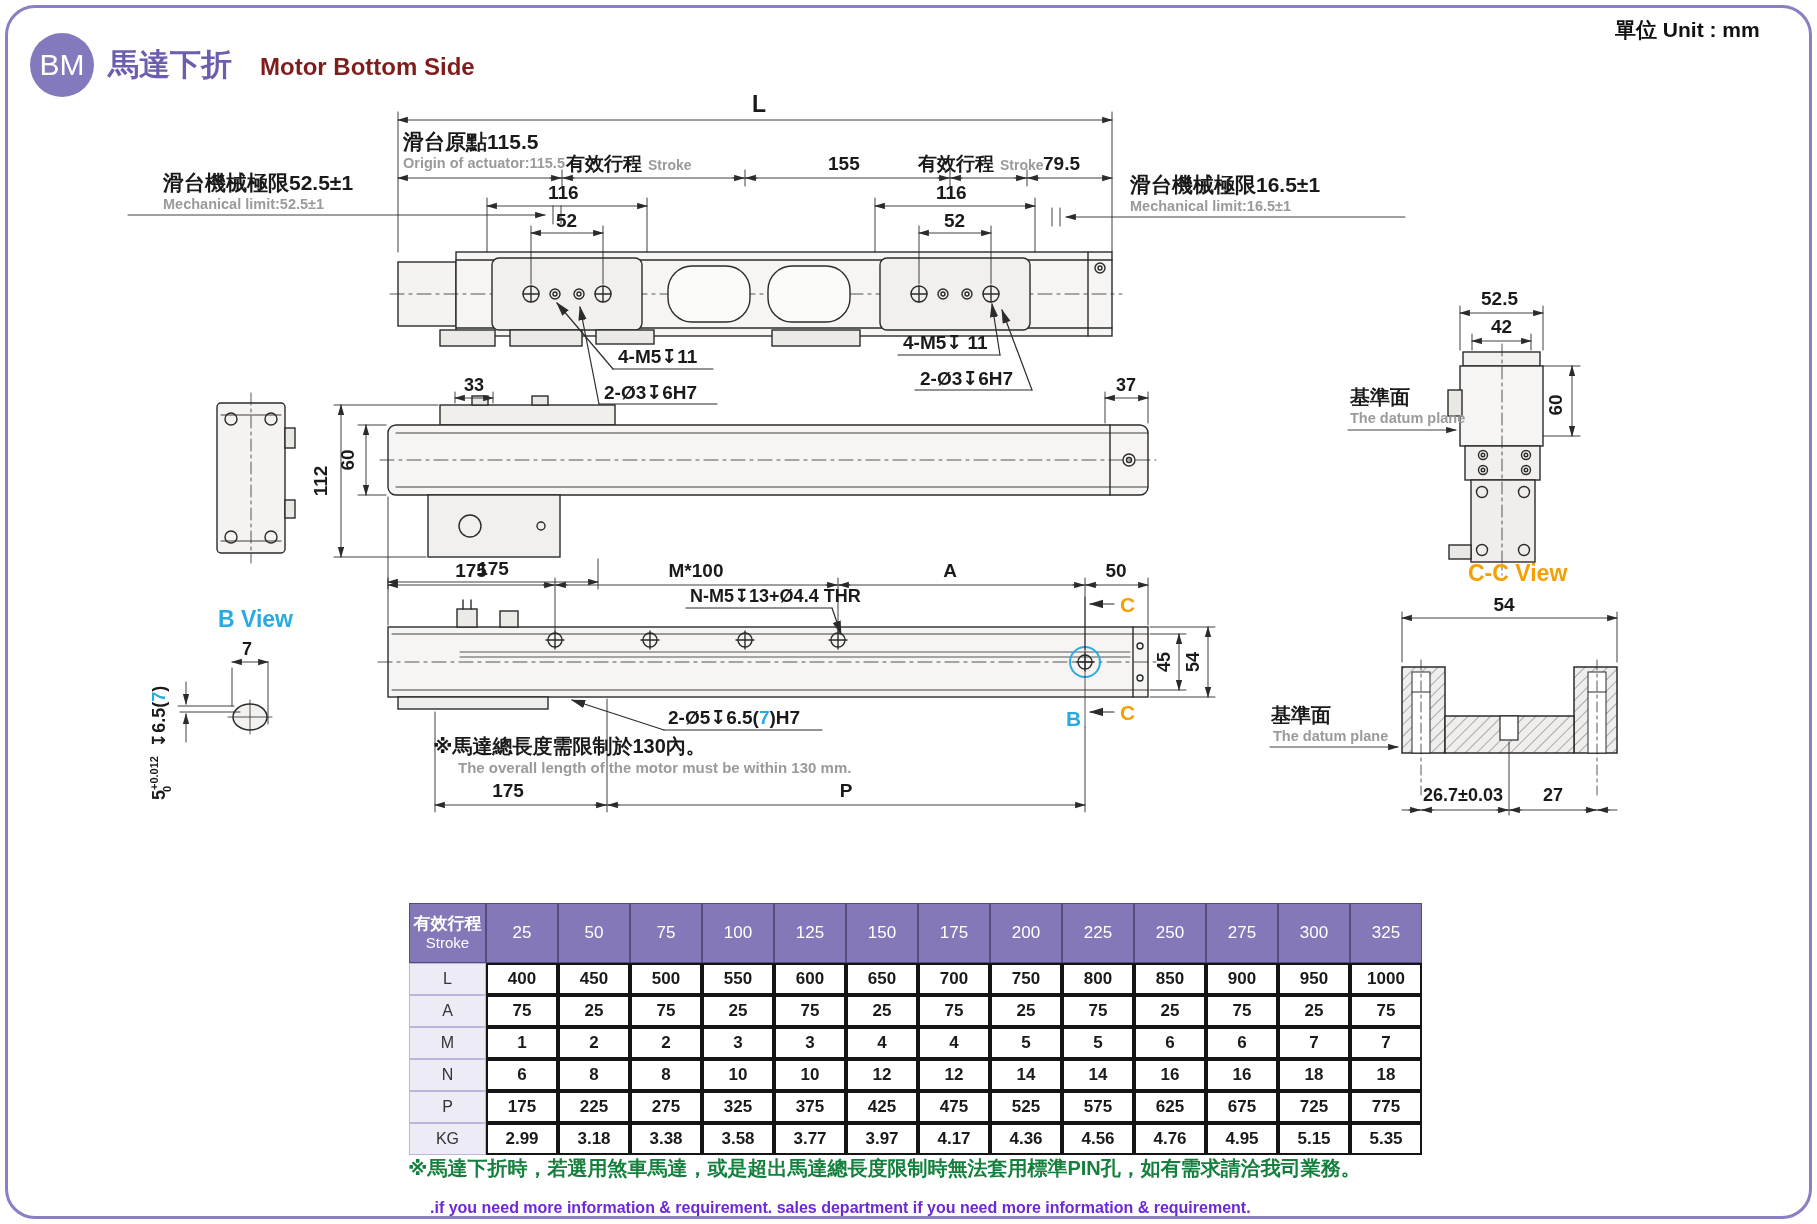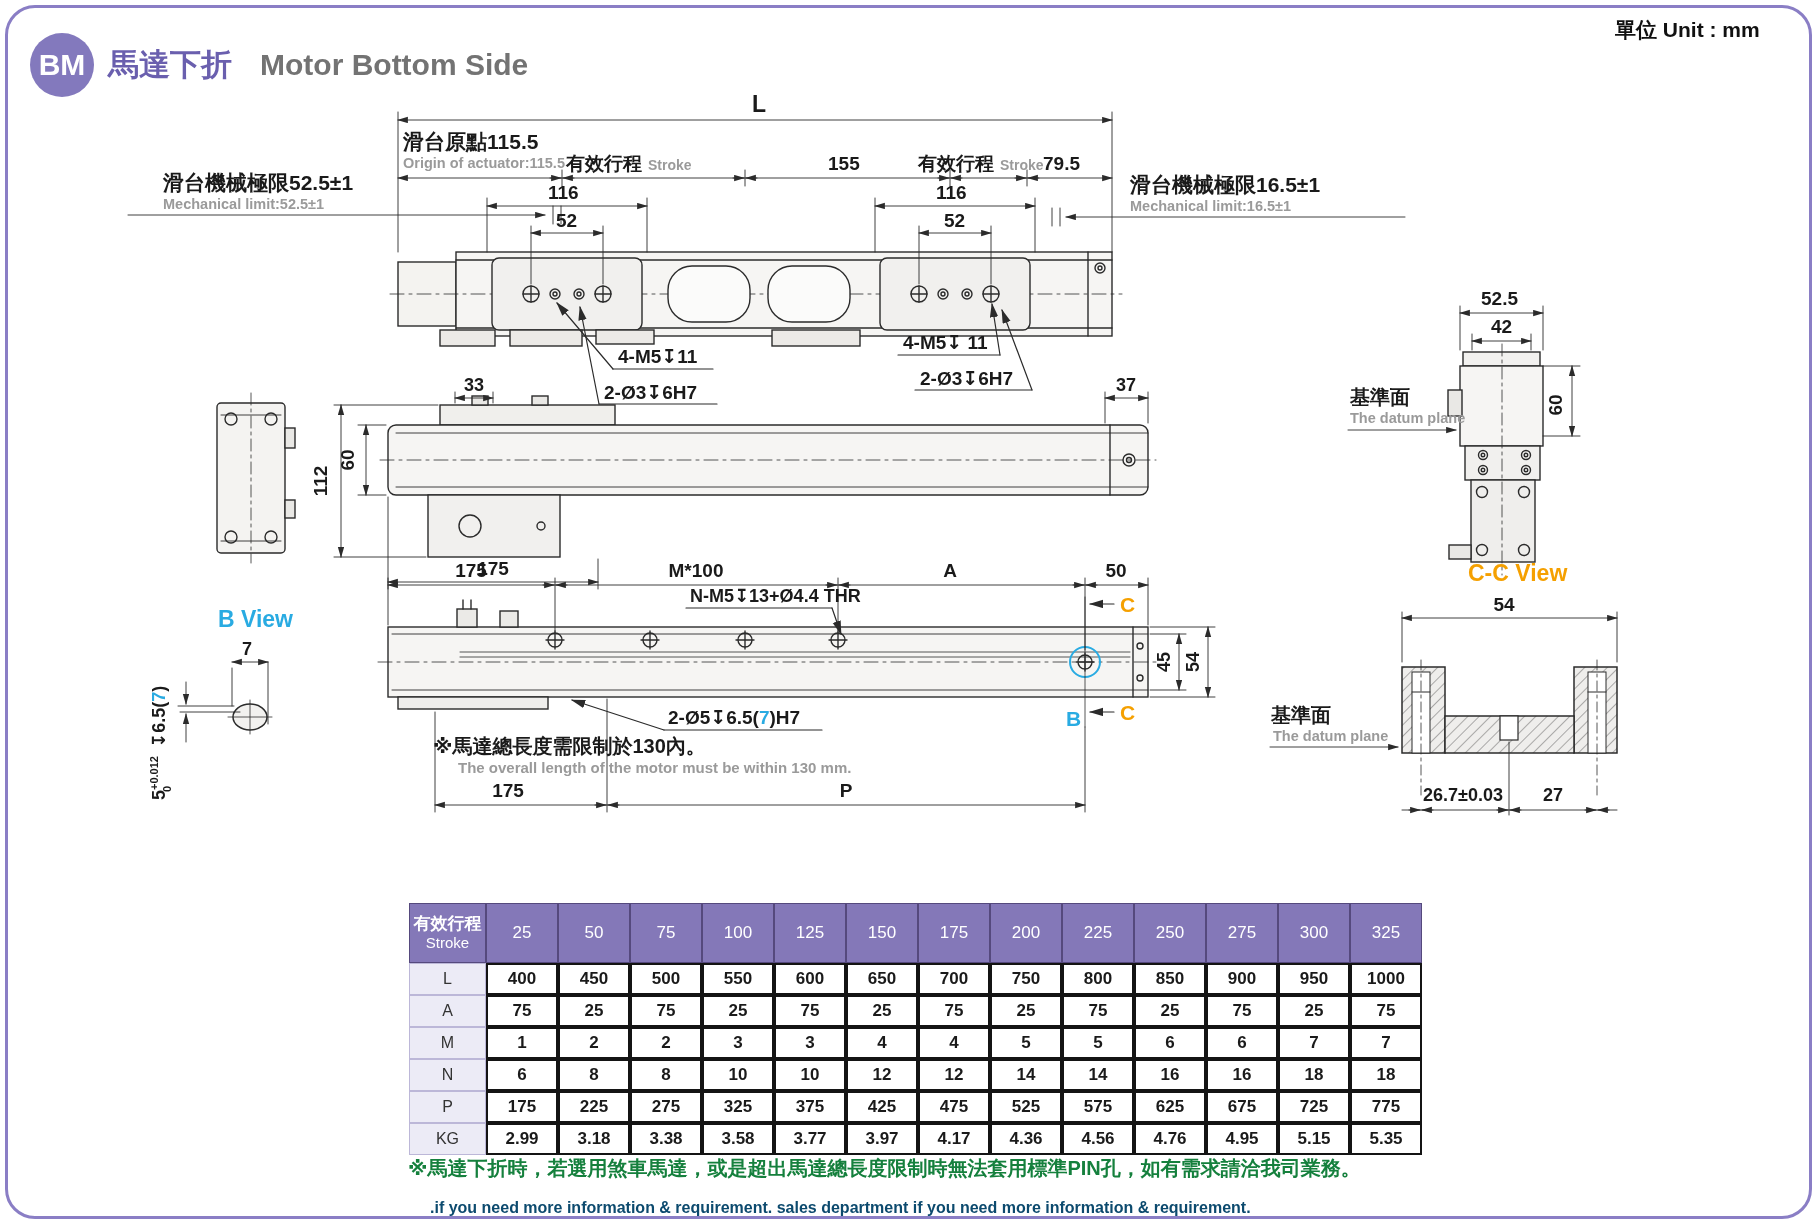--- a/index.html
+++ b/index.html
@@ -1,42 +1,42 @@
 <!DOCTYPE html>
 <html><head>
 <meta charset="utf-8">
 <style>
   html,body{margin:0;padding:0;background:#fff;}
   #page{position:relative;width:1817px;height:1224px;background:#fff;overflow:hidden;
         font-family:"Liberation Sans","DejaVu Sans",sans-serif;color:#1a1a1a;}
   #frame{position:absolute;inset:5px;border:3px solid #8a7ec5;border-radius:30px;pointer-events:none;}
   #unit{position:absolute;left:1615px;top:16px;font-size:21px;font-weight:bold;color:#111;}
   #badge{position:absolute;left:30px;top:33px;width:64px;height:64px;border-radius:50%;
-         background:#8379bd;color:#fff;font-size:30px;font-weight:bold;
+         background:#8379bd;color:#fff;font-size:30px;font-weight:normal;
          display:flex;align-items:center;justify-content:center;}
   #title{position:absolute;left:108px;top:44px;display:flex;align-items:baseline;gap:28px;}
   #title .zh{font-size:31px;font-weight:bold;color:#6a5fae;}
-  #title .en{font-size:30px;font-weight:bold;color:#737373;}
+  #title .en{font-size:24px;font-weight:bold;color:#7f1d1d;}
   svg text{font-family:"Liberation Sans","DejaVu Sans",sans-serif;}
   
   #dtable{position:absolute;left:409px;top:903px;width:1013px;display:grid;
           grid-template-columns:77px repeat(13,72px);}
   .th{background:#8478b8;color:#fff;border:1px solid #55497d;height:58px;
       display:flex;align-items:center;justify-content:center;font-size:17px;}
   .th0{flex-direction:column;line-height:1.25;}
   .th0 .z{font-weight:bold;font-size:17px}
   .th0 .e{font-size:15px}
   .tl{background:#ecebf6;border:1px solid #bcb7d8;color:#333;font-size:16px;height:30px;
       display:flex;align-items:center;justify-content:center;}
   .td{background:#fff;border:2px solid #141414;font-weight:bold;font-size:17px;height:28px;
       display:flex;align-items:center;justify-content:center;}
   
   #fnote-zh{position:absolute;left:408px;top:1155px;font-size:20px;font-weight:bold;color:#15803d;}
   #fnote-en1{position:absolute;left:430px;top:1180px;font-size:16px;font-weight:bold;color:#929292;}
-  #fnote-en2{position:absolute;left:430px;top:1199px;font-size:16px;font-weight:bold;color:#0c4a6e;}
+  #fnote-en2{position:absolute;left:430px;top:1199px;font-size:16px;font-weight:bold;color:#6d28d9;}
 </style>
 </head>
 <body>
 
 <div id="page">
   <div id="frame"></div>
 
   <div id="unit">單位 Unit : mm</div>
   <div id="badge">BM</div>
   <div id="title">

